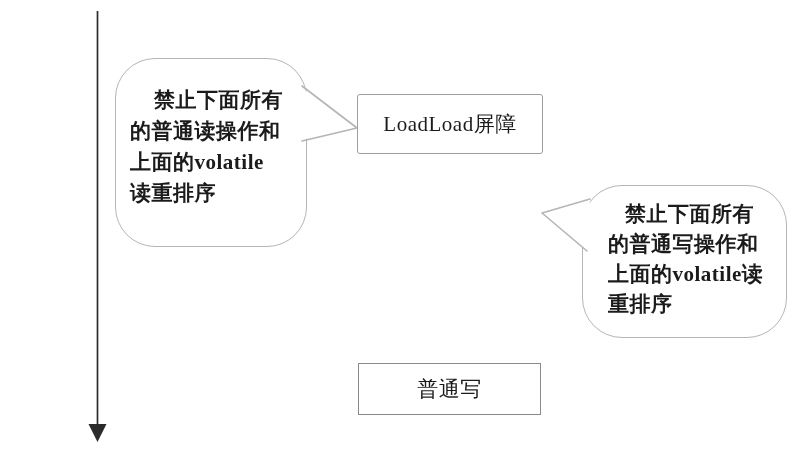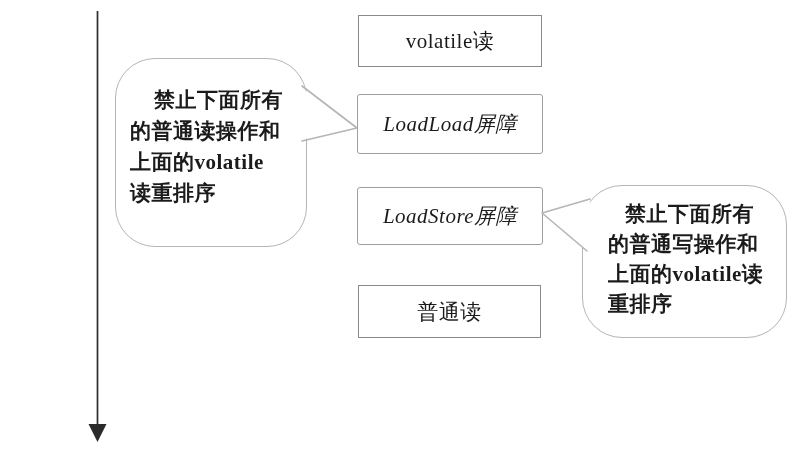--- a/index.html
+++ b/index.html
@@ -24,21 +24,20 @@
     box-sizing:border-box;
     background:#ffffff;
     border:1.6px solid #8a8a8a;
     display:flex;align-items:center;justify-content:center;
     font-size:21px;
     letter-spacing:0.5px;
   }
   .box.rounded{
     border-radius:3px;
     border-color:#9e9e9e;
-    font-style:italic;
   }
   #box-volatile-read{left:358px;top:15px;width:184px;height:52px;}
   #box-loadload{left:357px;top:94px;width:186px;height:60px;}
   #box-loadstore{left:357px;top:187px;width:186px;height:58px;}
   #box-normal-read{left:358px;top:285px;width:183px;height:53px;}
   #box-normal-write{left:358px;top:363px;width:183px;height:52px;}
   .bubble{
     position:absolute;
     box-sizing:border-box;
     background:#ffffff;
@@ -65,36 +64,30 @@
     position:absolute;left:0;top:0;
     pointer-events:none;
   }
 </style>
 </head>
 <body>
 
 <div class="canvas">
 
 
-  <div class="box" id="box-volatile-read">
-    <span>volatile读</span>
-  </div>
 
   <div class="box rounded" id="box-loadload">
     <span>LoadLoad屏障</span>
   </div>
 
-  <div class="box rounded" id="box-loadstore">
-    <span>LoadStore屏障</span>
+
+
+  <div class="box" id="box-normal-write">
+    <span>普通写</span>
   </div>
-
-  <div class="box" id="box-normal-read">
-    <span>普通读</span>
-  </div>
-
 
   <div class="bubble" id="callout-loadload">禁止下面所有
 的普通读操作和
 上面的volatile
 读重排序</div>
 
   <div class="bubble" id="callout-loadstore">禁止下面所有
 的普通写操作和
 上面的volatile读
 重排序</div>

